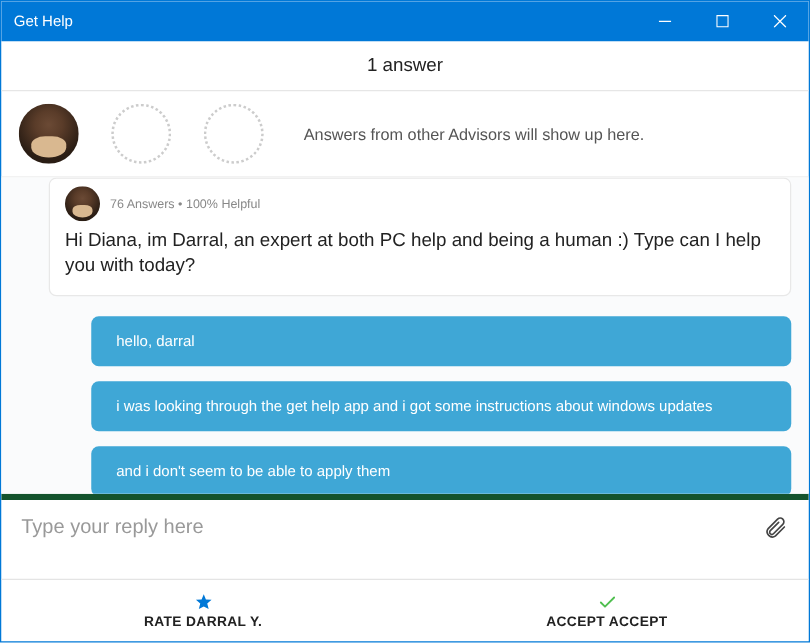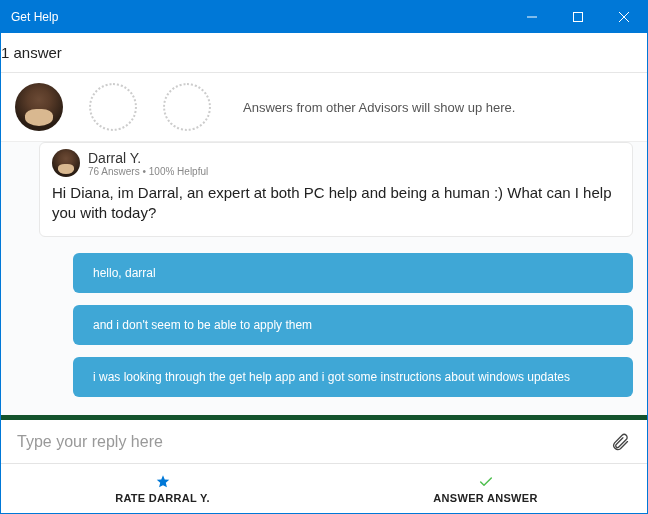--- a/index.html
+++ b/index.html
@@ -15,21 +15,21 @@
   .titlebar {
     background: #0078d7; color: #fff;
     height: 32px; display: flex; align-items: center;
     padding-left: 10px; font-size: 12px;
   }
   .titlebar .spacer { flex: 1; }
   .winbtn { width: 46px; height: 32px; display: flex; align-items: center; justify-content: center; cursor: pointer; }
   .winbtn svg { stroke: #fff; fill: none; }
   
   .header {
-    height: 40px; display: flex; align-items: center; justify-content: flex-start;
+    height: 40px; display: flex; align-items: center; justify-content: center;
     font-size: 15px; color: #222; border-bottom: 1px solid #e6e6e6;
   }
   
   .advisors {
     display: flex; align-items: center; gap: 26px;
     padding: 10px 14px; border-bottom: 1px solid #eee;
   }
   .avatar-lg {
     width: 48px; height: 48px; border-radius: 50%; overflow: hidden; flex-shrink: 0;
   }
@@ -69,20 +69,21 @@
   .compose input {
     flex: 1; border: none; outline: none; font-size: 16px; color: #333;
     background: transparent;
   }
   .compose input::placeholder { color: #999; }
   .attach { width: 22px; height: 22px; cursor: pointer; display:flex; align-items:center; justify-content:center;}
   
   .actions {
     border-top: 1px solid #e4e4e4; height: 50px;
     display: flex;
+    margin-top: 20px;
   }
   .action {
     flex: 1; display: flex; flex-direction: column; align-items: center; justify-content: center;
     font-size: 11px; font-weight: 700; letter-spacing: 0.3px; color: #222;
     cursor: pointer; gap: 2px;
   }
   .action svg { width: 16px; height: 16px; }
   
   .face {
     width:100%; height:100%;
@@ -131,35 +132,34 @@
   <div class="advisors-text">Answers from other Advisors will show up here.</div>
 </div>
 
 <div class="chat">
   <div class="advisor-card">
     <div class="row">
       <div class="avatar-sm">
           <div class="face"></div>
         </div>
       <div>
-        <div class="advisor-name">Darral Y.</div>
         <div class="advisor-meta">76 Answers • 100% Helpful</div>
       </div>
     </div>
-    <div class="advisor-msg">Hi Diana, im Darral, an expert at both PC help and being a human :) What can I help you with today?</div>
+    <div class="advisor-msg">Hi Diana, im Darral, an expert at both PC help and being a human :) Type can I help you with today?</div>
   </div>
 
   <div class="user-bubble">
     <span>hello, darral</span>
   </div>
+  <div class="user-bubble">
+    <span>i was looking through the get help app and i got some instructions about windows updates</span>
+  </div>
   <div class="user-bubble cut">
     <span>and i don't seem to be able to apply them</span>
-  </div>
-  <div class="user-bubble">
-    <span>i was looking through the get help app and i got some instructions about windows updates</span>
   </div>
 </div>
 
 <div class="compose">
   <input type="text" placeholder="Type your reply here" style="">
   <div class="attach">
     <svg viewBox="0 0 24 24" width="20" height="20">
       <path d="M21 11.5l-8.5 8.5a5 5 0 01-7-7l9-9a3.5 3.5 0 015 5l-9 9a2 2 0 01-3-3l8-8" fill="none" stroke="#444" stroke-width="1.6" stroke-linecap="round"></path>
     </svg>
   </div>
@@ -169,15 +169,15 @@
   <div class="action">
     <svg viewBox="0 0 24 24">
       <path d="M12 2l2.6 6.3 6.8.5-5.2 4.5 1.7 6.6L12 16.8 6.1 19.9l1.7-6.6L2.6 8.8l6.8-.5z" fill="#0078d7"></path>
     </svg>
     <span>RATE DARRAL Y.</span>
   </div>
   <div class="action">
     <svg viewBox="0 0 24 24">
       <path d="M4 12l5 5L20 6" fill="none" stroke="#4fbf4f" stroke-width="2.2" stroke-linecap="round" stroke-linejoin="round"></path>
     </svg>
-    <span>ANSWER ANSWER</span>
+    <span>ACCEPT ACCEPT</span>
   </div>
 </div>
 
 </body></html>

